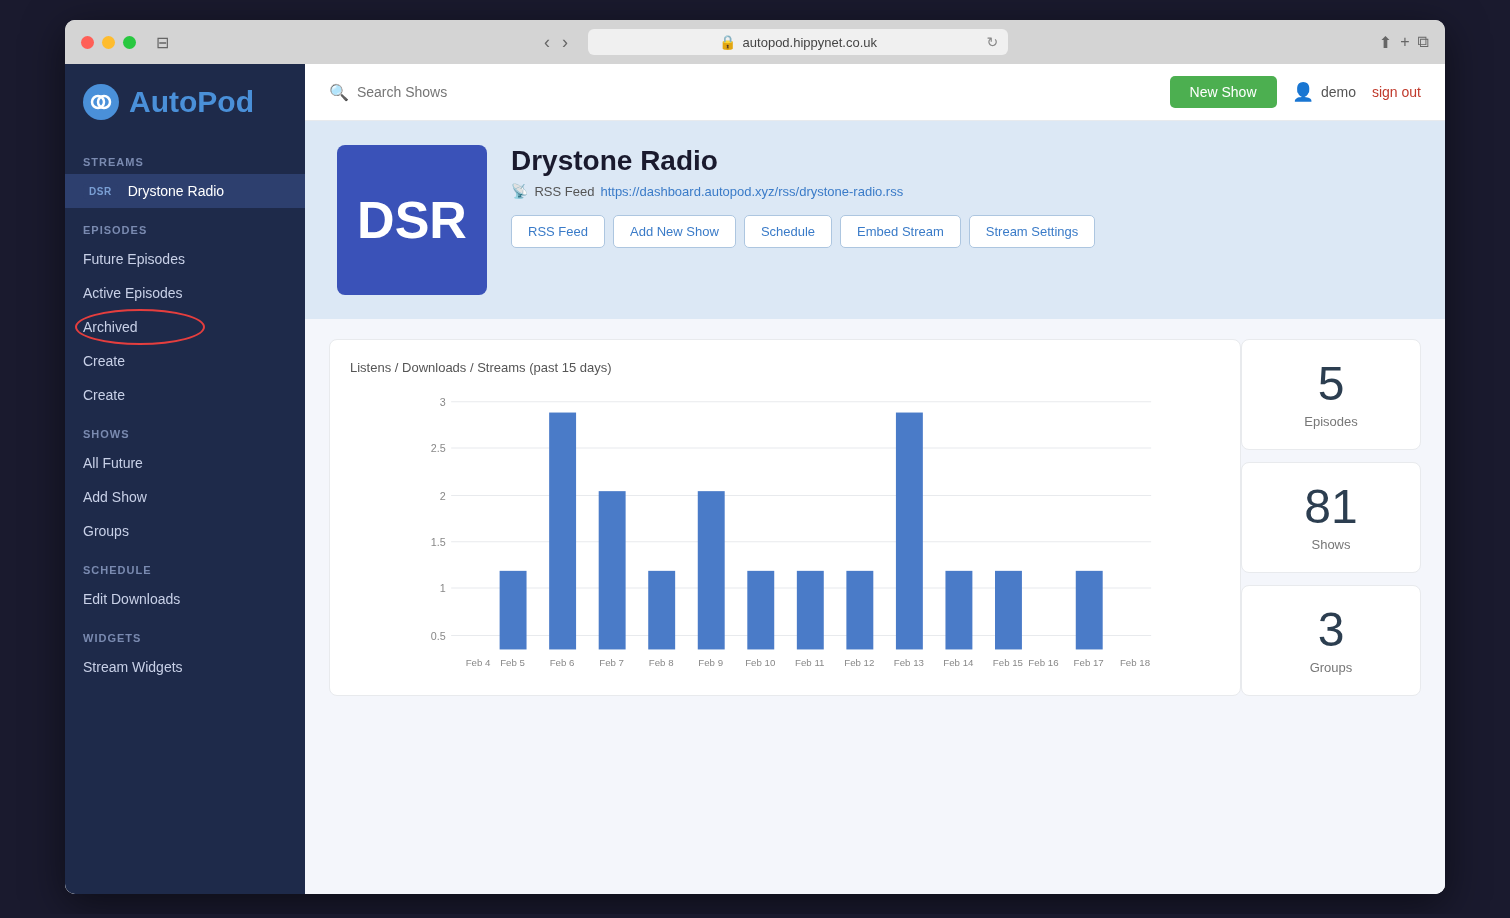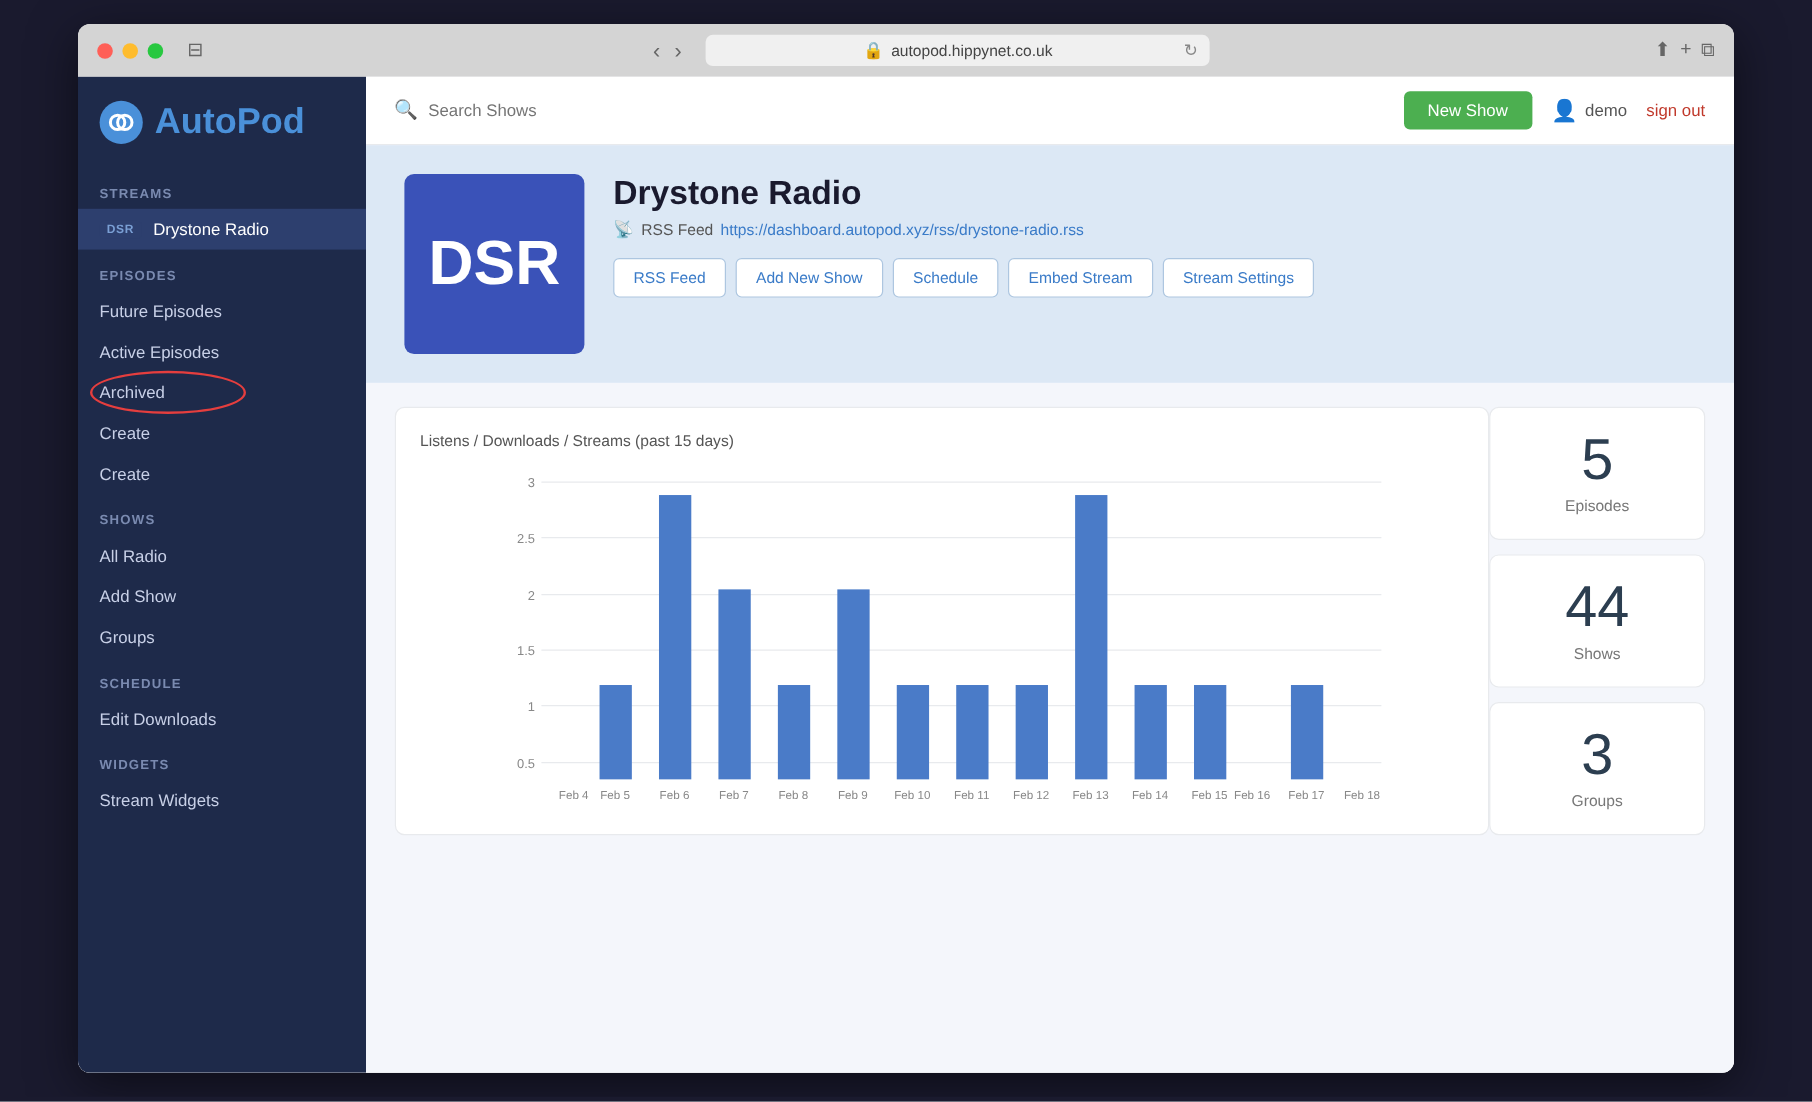--- a/index.html
+++ b/index.html
@@ -356,21 +356,21 @@
       <div class="sidebar-item">
         <span>Create</span>
       </div>
       <div class="sidebar-item">
         <span>Create</span>
       </div>
 
       <div class="sidebar-section-label">SHOWS</div>
 
       <div class="sidebar-item">
-        <span>All Radio</span>
+        <span>All Future</span>
       </div>
       <div class="sidebar-item">
         <span>Add Show</span>
       </div>
       <div class="sidebar-item">
         <span>Groups</span>
       </div>
 
       <div class="sidebar-section-label">SCHEDULE</div>
 
@@ -487,21 +487,21 @@
             </svg>
           </div>
         </div>
 
         <div class="stat-cards">
           <div class="stat-card">
             <div class="stat-number">5</div>
             <div class="stat-label">Episodes</div>
           </div>
           <div class="stat-card">
-            <div class="stat-number">44</div>
+            <div class="stat-number">81</div>
             <div class="stat-label">Shows</div>
           </div>
           <div class="stat-card">
             <div class="stat-number">3</div>
             <div class="stat-label">Groups</div>
           </div>
         </div>
       </div>
 
     </div>

